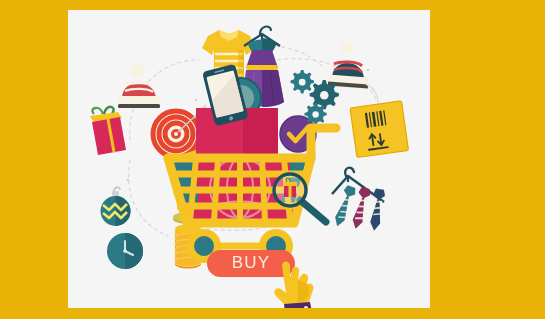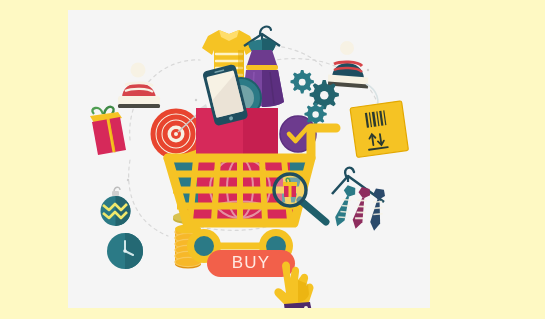--- a/index.html
+++ b/index.html
@@ -10,21 +10,21 @@
   body {
     width: 545px;
     height: 319px;
     overflow: hidden;
     font-family: "Liberation Sans", sans-serif;
   }
   #canvas {
     position: relative;
     width: 545px;
     height: 319px;
-    background: #fef9c3;
+    background: #eab308;
   }
   #illustration-panel {
     position: absolute;
     left: 68px;
     top: 10px;
     width: 362px;
     height: 298px;
     background: #f5f5f5;
   }
   #scene {

